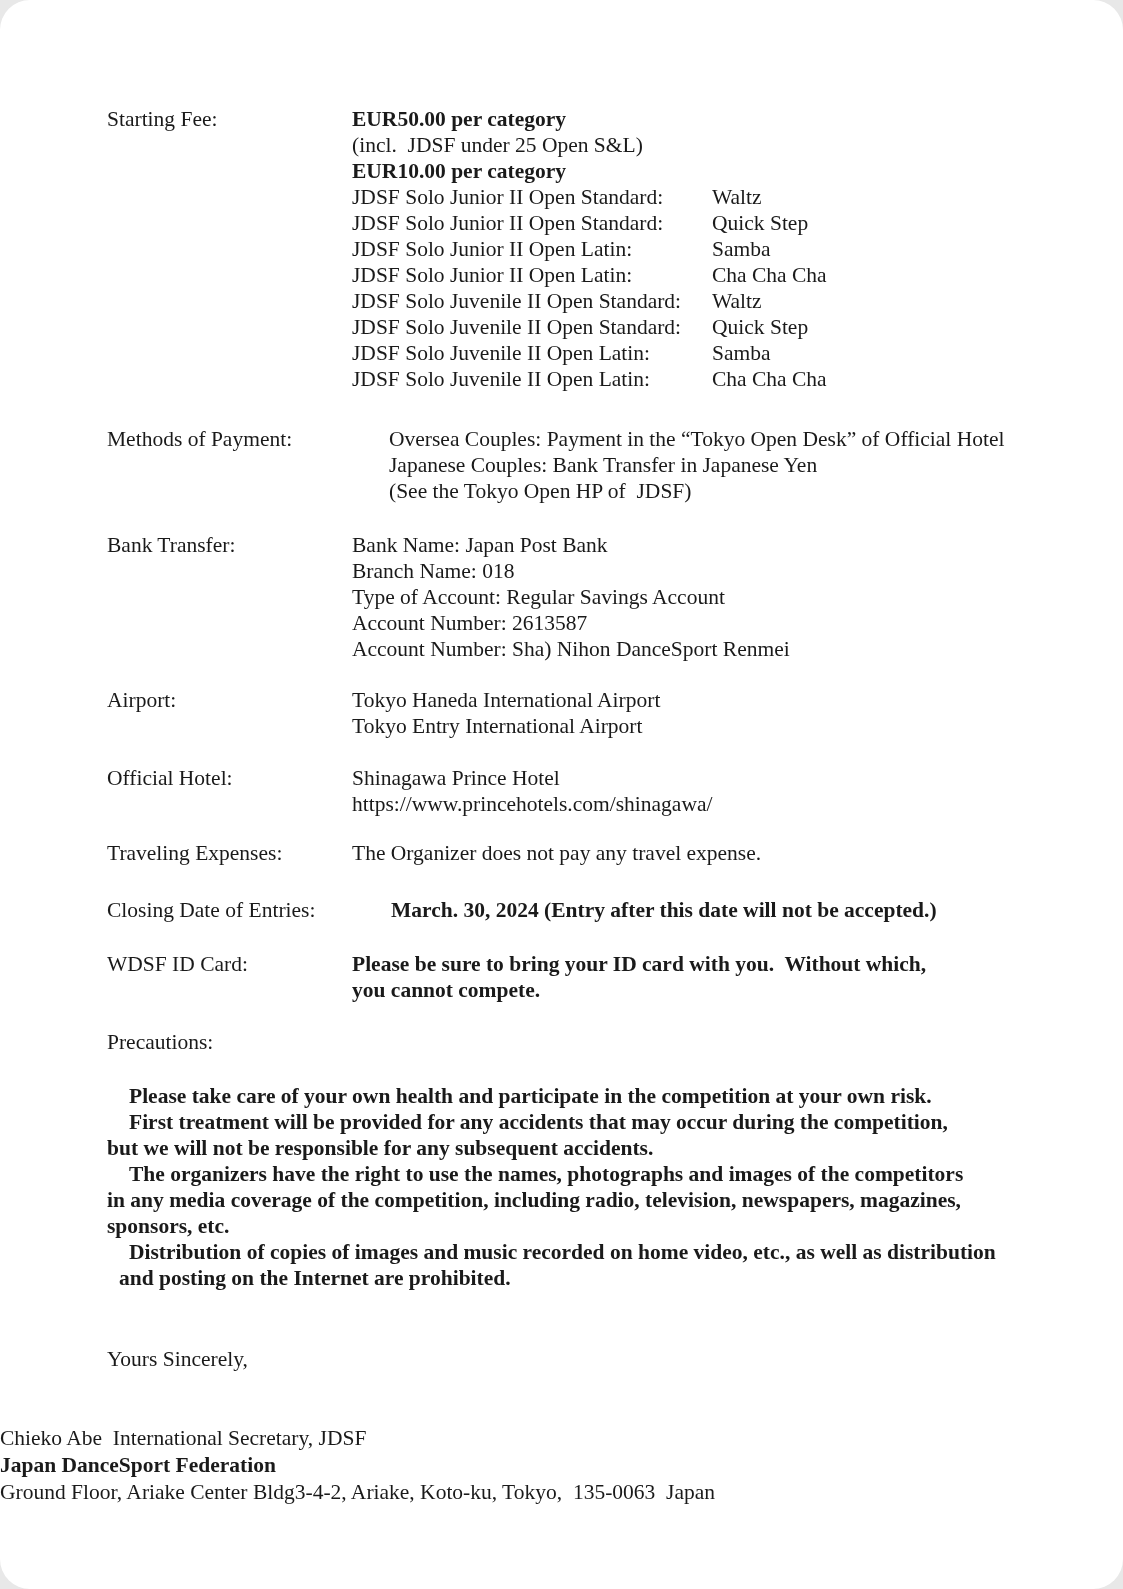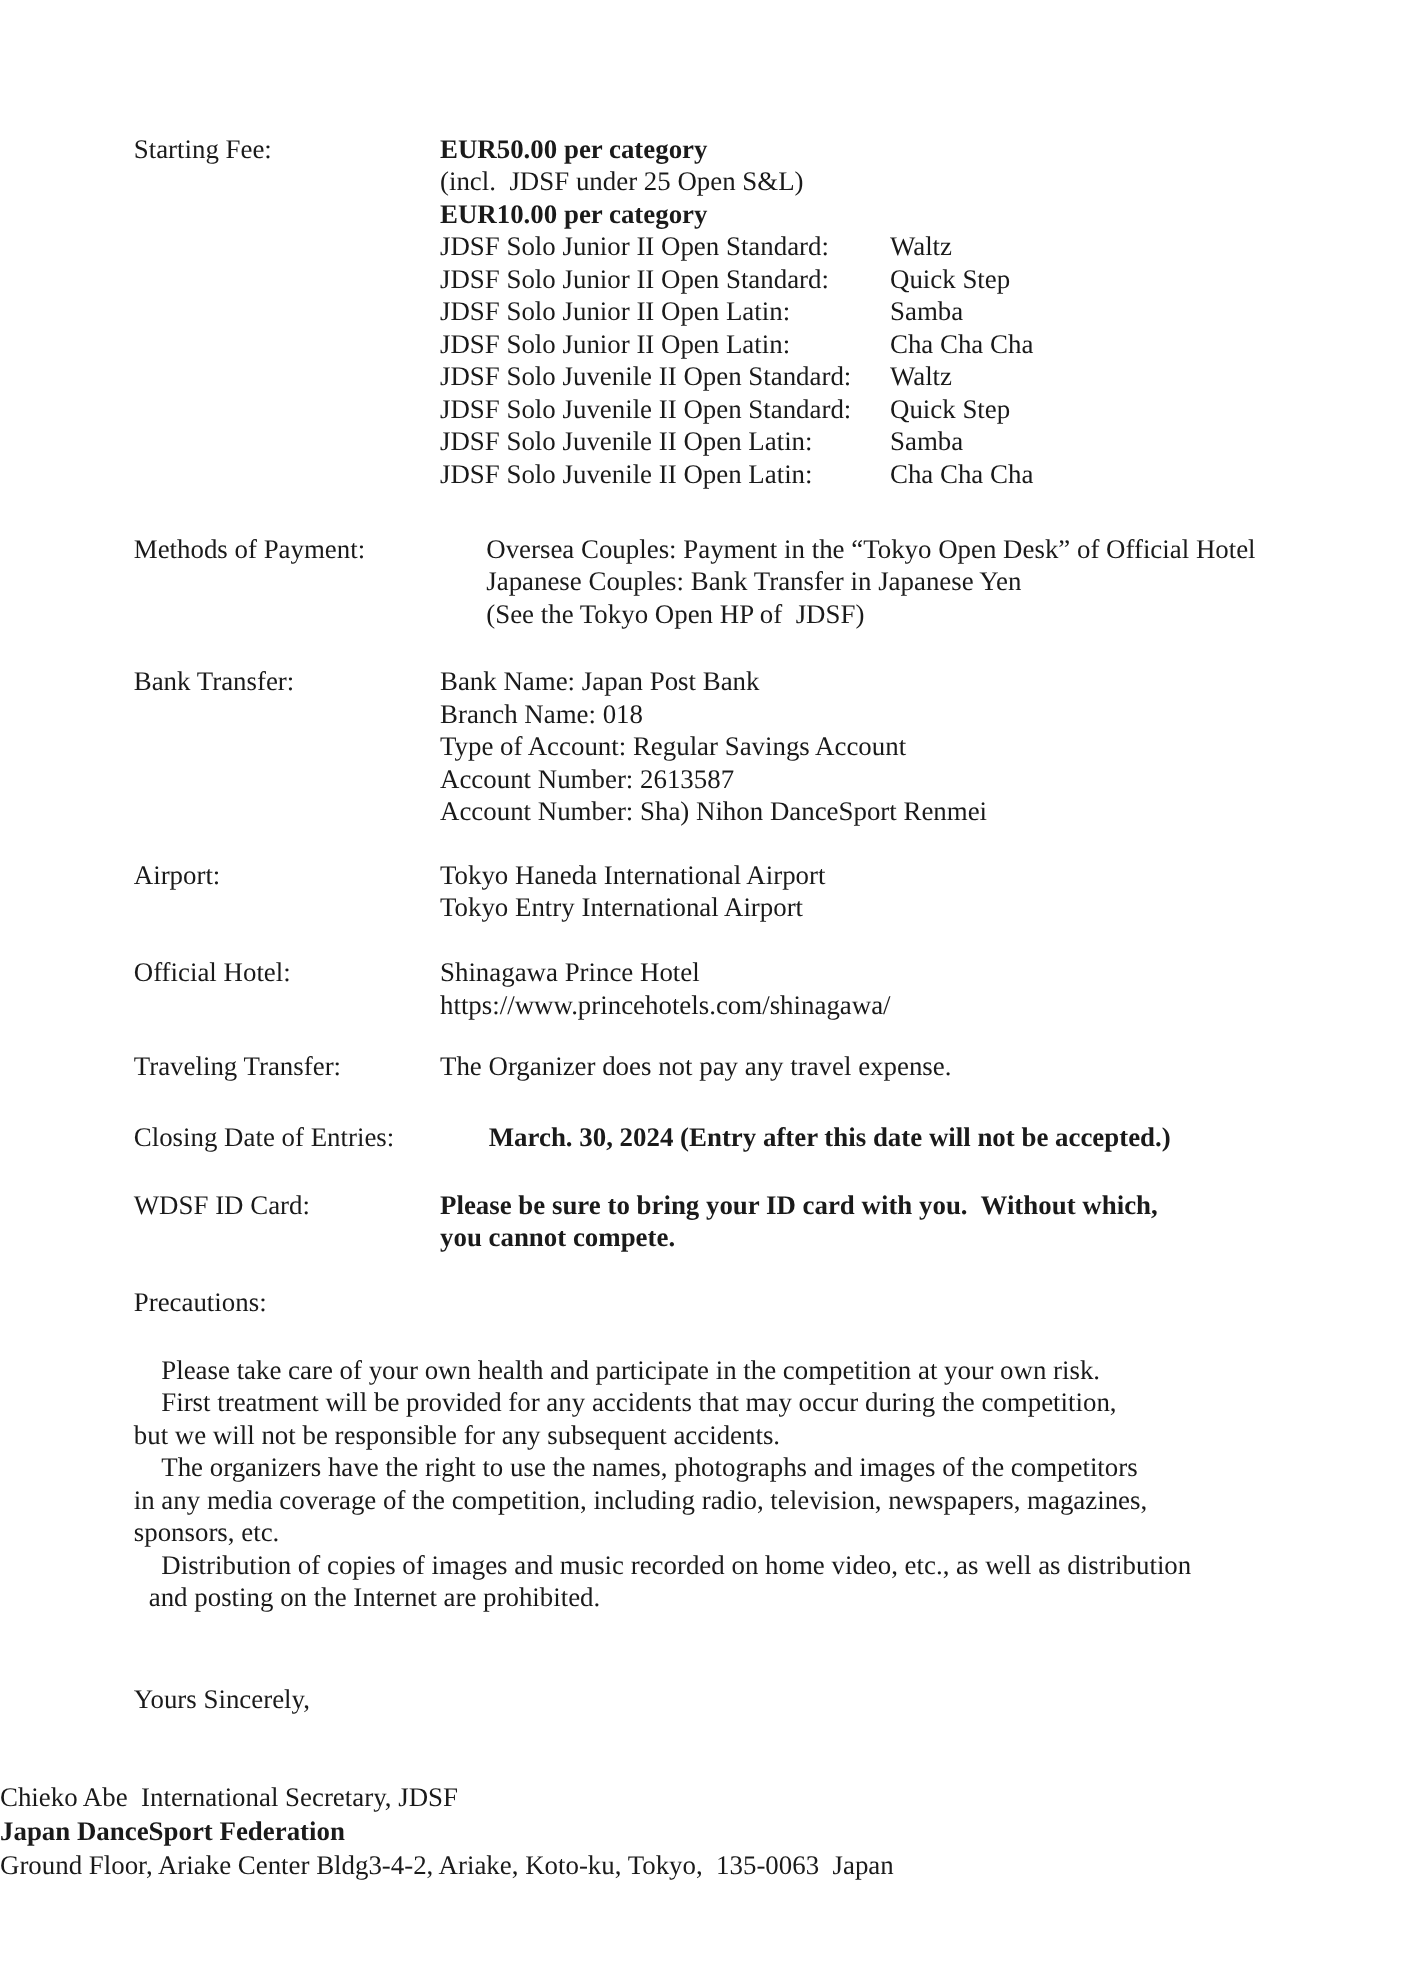--- a/index.html
+++ b/index.html
@@ -8,20 +8,21 @@
     position: relative;
     width: 1123px;
     height: 1589px;
     margin: 0 auto;
     background: #ffffff;
     color: #1a1a1a;
     font-family: "Liberation Serif", "DejaVu Serif", serif;
     font-size: 21.5px;
     line-height: 26px;
     overflow: hidden;
+    border-radius: 30px;
   }
   .content {
     position: absolute;
     left: 107px;
     top: 106px;
     width: 966px;
   }
   .row { display: flex; align-items: flex-start; }
   .lbl { flex: 0 0 245px; width: 245px; white-space: pre; }
   .val { flex: 1 1 auto; }
@@ -33,21 +34,21 @@
 
   .sec-methods      { margin-top: 34px; gap: 37px; }
   .sec-bank         { margin-top: 28px; }
   .sec-airport      { margin-top: 25px; }
   .sec-hotel        { margin-top: 26px; }
   .sec-travel       { margin-top: 23px; }
   .sec-closing-date { margin-top: 31px; gap: 39px; }
   .sec-wdsf         { margin-top: 28px; }
   .sec-precautions  { margin-top: 26px; }
 
-  .precaution-lines { margin-top: 28px; }
+  .precaution-lines { margin-top: 28px; font-weight: bold; }
   .ind-0 { padding-left: 0; }
   .ind-1 { padding-left: 22px; }
   .ind-2 { padding-left: 12px; }
 
   .sec-salutation { margin-top: 55px; }
 
   .signature {
     margin-top: 53px;
     margin-left: -107px;
     width: 1003px;
@@ -132,21 +133,21 @@
 
     <div class="row sec-hotel">
       <div class="lbl">Official Hotel:</div>
       <div class="val">
         <div class="line">Shinagawa Prince Hotel</div>
         <div class="line">https://www.princehotels.com/shinagawa/</div>
       </div>
     </div>
 
     <div class="row sec-travel">
-      <div class="lbl">Traveling Transfer:</div>
+      <div class="lbl">Traveling Expenses:</div>
       <div class="val">
         <div class="line">The Organizer does not pay any travel expense.</div>
       </div>
     </div>
 
     <div class="row sec-closing-date">
       <div class="lbl">Closing Date of Entries:</div>
       <div class="val">
         <div class="line bold">March. 30, 2024 (Entry after this date will not be accepted.)</div>
       </div>

